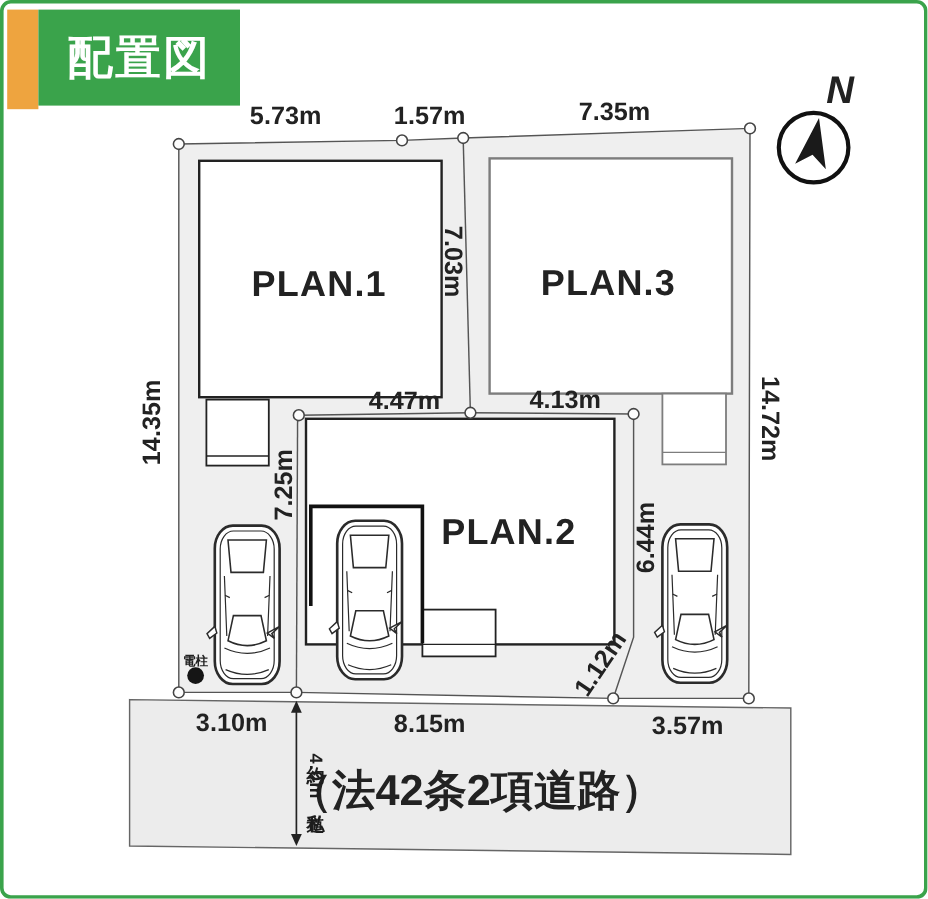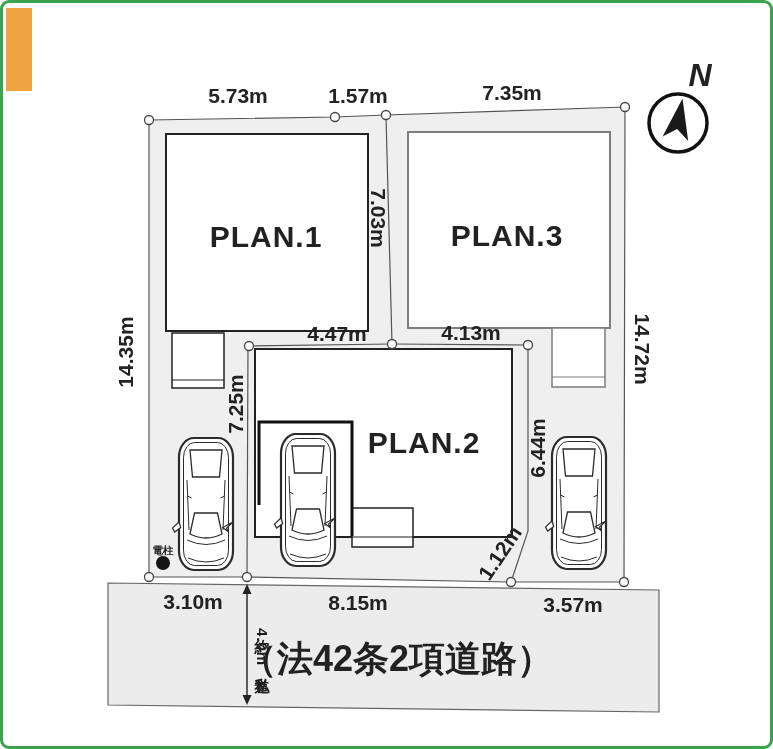--- a/index.html
+++ b/index.html
@@ -131,17 +131,20 @@
     <text class="dim" x="506" y="557" text-anchor="middle" transform="rotate(-56 506 557)">1.12m</text>
     <text class="dim" x="193" y="609" text-anchor="middle">3.10m</text>
     <text class="dim" x="358" y="610" text-anchor="middle">8.15m</text>
     <text class="dim" x="573" y="612" text-anchor="middle">3.57m</text>
 
     <text class="roadlbl" x="397" y="671" text-anchor="middle">（法42条2項道路）</text>
   </svg>
 
   
   <div class="title-orange"></div>
+  <div class="title-green">
+    <span>配置図</span>
+  </div>
 
   
   <div class="road-note">約4.0m私道</div>
 
 </div>
 
 </body></html>

